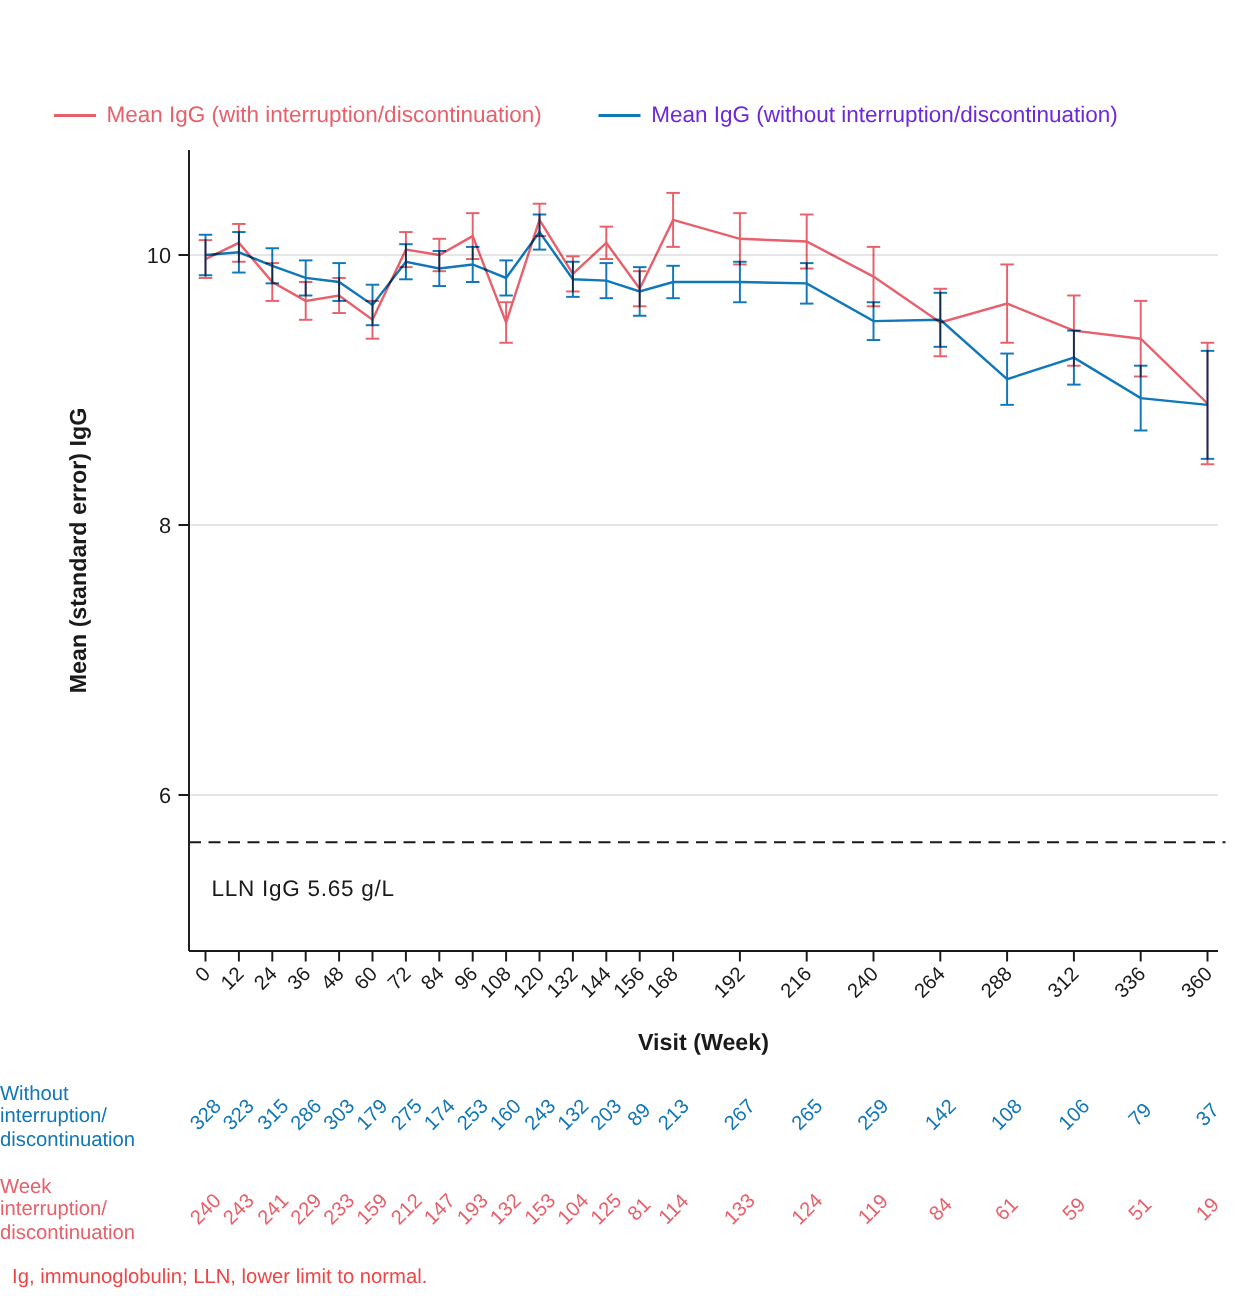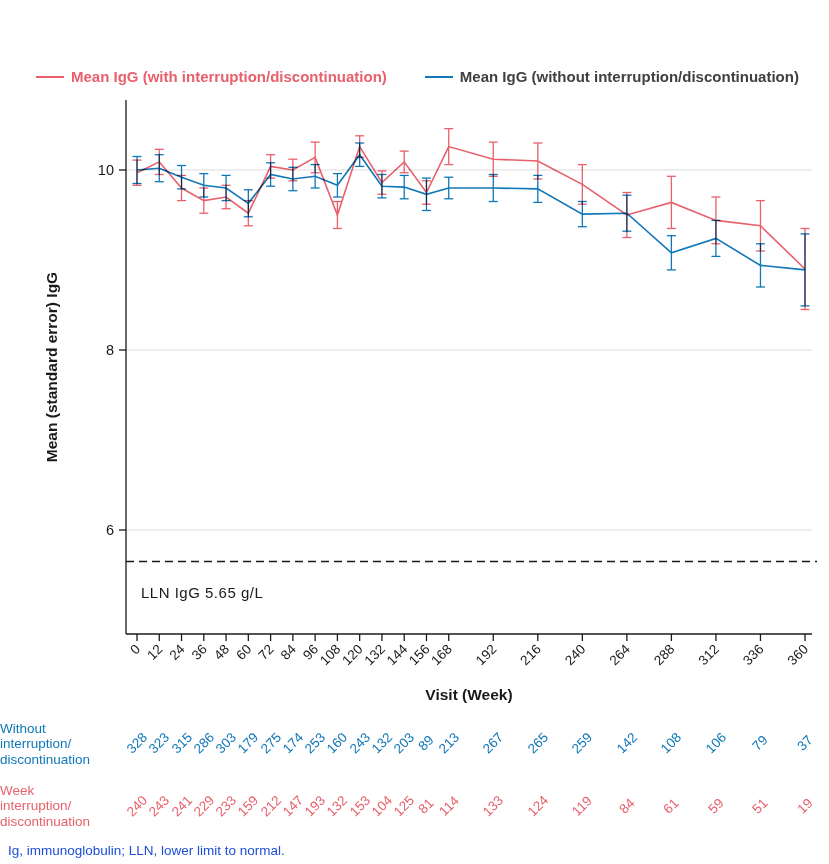--- a/index.html
+++ b/index.html
@@ -13,38 +13,38 @@
   .title{
     position:absolute;top:5px;left:8px;right:6px;
     font-size:17px;font-weight:bold;color:#1a1a1a;line-height:1.32;
   }
   .title sup{font-size:11px;}
   .legend{
     position:absolute;top:68px;left:36px;right:0;
     display:flex;align-items:center;gap:38px;
     font-size:15px;
   }
-  .legend-item{display:flex;align-items:center;font-weight:bold;}
+  .legend-item{display:flex;align-items:center;}
   .legend-swatch{display:inline-block;width:28px;height:2px;margin-right:7px;}
   .chart-svg{position:absolute;left:0;top:0;width:829px;height:864px;}
   .rowlabel{
     position:absolute;left:0;width:122px;text-align:left;
     font-size:13.5px;line-height:1.14;
   }
   .rowlabel-without{top:721px;}
   .rowlabel-with{top:783px;}
   .count-span{
     position:absolute;
     font-size:13.5px;
     white-space:nowrap;
     transform:translate(-50%,-50%) rotate(-45deg);
   }
   .footnote{
     position:absolute;left:8px;top:843px;
-    font-size:13.5px;color:#1d4ed8;
+    font-size:13.5px;color:#ef4444;
   }
 </style>
 </head>
 <body>
 
 <div class="page">
 
   <svg class="chart-svg" id="chart" width="829" height="864" viewBox="0 0 829 864" xmlns="http://www.w3.org/2000/svg">
       <line x1="126" y1="530" x2="812" y2="530" stroke="#dcdcdc" stroke-width="1"></line>
       <line x1="126" y1="350" x2="812" y2="350" stroke="#dcdcdc" stroke-width="1"></line>
@@ -254,21 +254,21 @@
     </svg>
 
 
   <div class="legend">
     <div class="legend-item">
       <span class="legend-swatch" id="swatch-0" style="background: rgb(232, 96, 107);"></span>
       <span class="legend-label" id="legtext-0" style="color: rgb(232, 96, 107);">Mean IgG (with interruption/discontinuation)</span>
     </div>
     <div class="legend-item">
       <span class="legend-swatch" id="swatch-1" style="background: rgb(16, 119, 184);"></span>
-      <span class="legend-label" id="legtext-1" style="color: #404040; text-align: center;">Mean IgG (without interruption/discontinuation)</span>
+      <span class="legend-label" id="legtext-1" style="color: #6d28d9; text-align: center;">Mean IgG (without interruption/discontinuation)</span>
     </div>
   </div>
 
   <div class="rowlabel rowlabel-without" id="rowlabel-0" style="color: rgb(16, 119, 184);">
     <div>Without</div>
     <div>interruption/</div>
     <div>discontinuation</div>
   </div>
   <div class="rowlabel rowlabel-with" id="rowlabel-1" style="color: rgb(232, 96, 107);">
     <div>Week</div>

